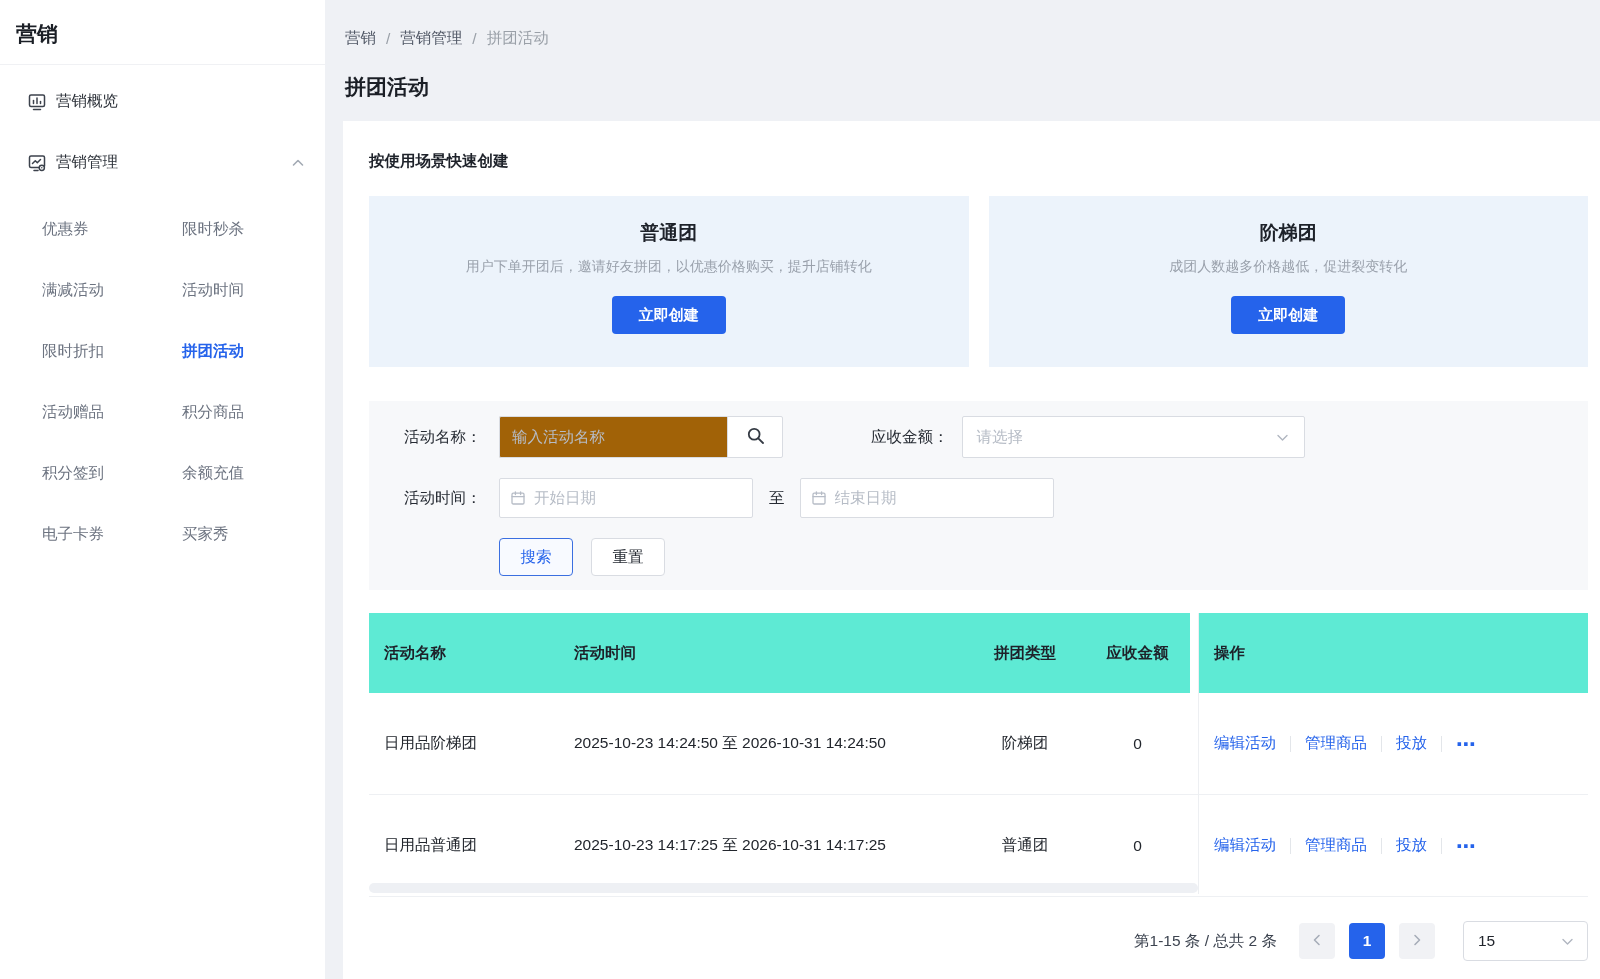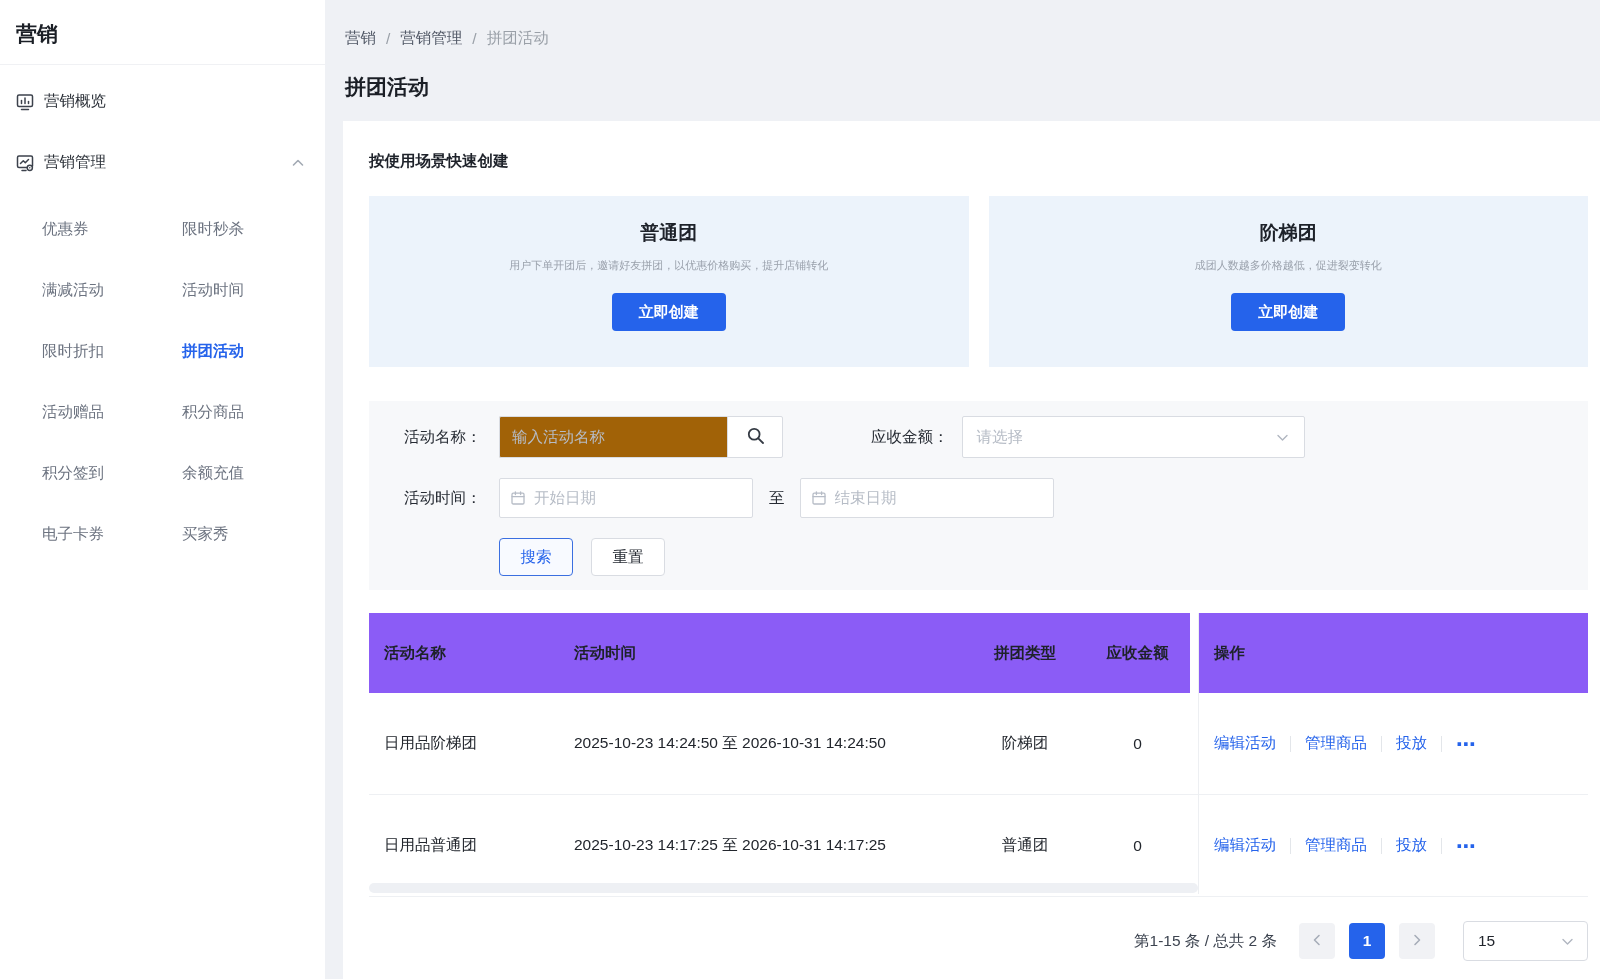--- a/index.html
+++ b/index.html
@@ -8,42 +8,42 @@
     font-family: "Liberation Sans", "DejaVu Sans", sans-serif;
     background:#eff1f5; color:#22262d; font-size:15.5px;
   }
   .app { display:flex; width:1600px; height:979px; }
 
   
   .sidebar { width:325px; background:#fff; flex-shrink:0; }
   .sidebar-title { padding:20px 0 16px 16px; font-size:21px; font-weight:700; color:#1b1f26; }
   .sidebar-divider { height:1px; background:#f0f1f4; }
   .nav-list { padding-top:6px; }
-  .nav-item { display:flex; align-items:center; height:61px; padding:0 20px 0 14px; cursor:pointer; color:#2b3038; font-weight:500; font-size:15.5px; }
+  .nav-item { display:flex; align-items:center; height:61px; padding:0 20px 0 26px; cursor:pointer; color:#2b3038; font-weight:500; font-size:15.5px; }
   .nav-item .nav-icon { width:22px; height:22px; margin-right:8px; display:inline-flex; align-items:center; justify-content:center; color:#3c424c; }
   .nav-item .chev { margin-left:auto; color:#a3aab4; display:inline-flex; }
   .sub-grid { display:grid; grid-template-columns:140px 140px; padding-left:42px; margin-top:6px; }
   .sub-item { height:61px; display:flex; align-items:center; font-size:15.5px; color:#6c7380; cursor:pointer; }
   .sub-item.active { color:#2563eb; font-weight:700; }
 
   
   .main { flex:1; min-width:0; display:flex; flex-direction:column; padding-left:18px; }
   .breadcrumb { margin:28px 0 0 2px; font-size:15.5px; color:#515866; display:flex; align-items:center; gap:10px; }
   .breadcrumb .sep { color:#9aa0a8; }
   .breadcrumb .current { color:#9aa0a8; }
   .breadcrumb .crumb-link { cursor:pointer; }
   .page-title { margin:24px 0 20px 2px; font-size:21px; font-weight:700; color:#1b1f26; }
 
   .content-card { background:#fff; flex:1; padding:30px 12px 0 26px; min-width:0; }
   .section-title { font-size:15.5px; font-weight:700; color:#1e222a; }
 
   .scene-cards { display:flex; gap:20px; margin-top:24px; }
   .scene-card { flex:1; height:171px; background:#ecf3fb; display:flex; flex-direction:column; align-items:center; padding-top:24px; }
   .scene-card .sc-title { font-size:19px; font-weight:700; color:#1e222a; }
-  .scene-card .sc-desc { margin-top:12px; font-size:11px; color:#9aa1ac; }
+  .scene-card .sc-desc { margin-top:12px; font-size:14px; color:#9aa1ac; }
   .primary-btn { margin-top:20px; width:114px; height:38px; background:#2563eb; color:#fff; border:none; border-radius:4px; font-size:15px; font-weight:600; cursor:pointer; font-family:inherit; }
 
   
   .filter-panel { margin-top:34px; background:#f7f8fa; padding:15px 0 14px 35px; }
   .filter-row { display:flex; align-items:center; margin-bottom:20px; }
   .filter-row:last-child { margin-bottom:0; }
   .f-label { width:95px; font-size:15.5px; color:#262b33; font-weight:500; flex-shrink:0; }
   .f-label.second { width:auto; margin-left:88px; margin-right:13px; }
   .input-group { display:flex; height:42px; }
   .text-input { width:228px; height:42px; border:1px solid #d9dce2; border-right:none; border-radius:2px 0 0 2px; background:#a16207; padding:0 12px; font-size:15.5px; font-family:inherit; color:#22262d; outline:none; }
@@ -57,21 +57,21 @@
   .date-input input { border:none; outline:none; width:100%; font-size:15.5px; font-family:inherit; color:#22262d; background:transparent; }
   .range-sep { margin:0 15px 0 16px; color:#262b33; font-size:15.5px; }
   .btn-row { margin-left:95px; }
   .search-submit { width:74px; height:38px; background:#f8faff; border:1px solid #3b6fe0; border-radius:4px; color:#2563eb; font-size:15.5px; font-family:inherit; cursor:pointer; }
   .reset-btn { width:74px; height:38px; background:#fff; border:1px solid #d9dce2; border-radius:4px; color:#262b33; font-size:15.5px; font-family:inherit; margin-left:18px; cursor:pointer; }
 
   
   .table-wrap { margin-top:23px; position:relative; }
   .t-row { display:flex; align-items:center; }
   .thead { height:80px; font-weight:700; font-size:15.5px; color:#1e222a; }
-  .thead .cell { background:#8b5cf6; height:100%; display:flex; align-items:center; }
+  .thead .cell { background:#5eead4; height:100%; display:flex; align-items:center; }
   .cell.c-name { width:205px; padding-left:15px; }
   .cell.c-time { width:391px; }
   .cell.c-type { width:120px; justify-content:center; text-align:center; }
   .cell.c-amount { width:105px; justify-content:center; text-align:center; }
   .cell.c-gap { width:8px; background:#fff; }
   .cell.c-actions { flex:1; padding-left:16px; }
   .tbody .t-row { height:102px; border-bottom:1px solid #eef0f3; font-size:15.5px; color:#22262d;align-items:center; }
   .tbody .cell { height:100%; display:flex; align-items:center; }
   .tbody .c-gap { background:transparent; }
   .action-link { color:#2563eb; cursor:pointer; }

